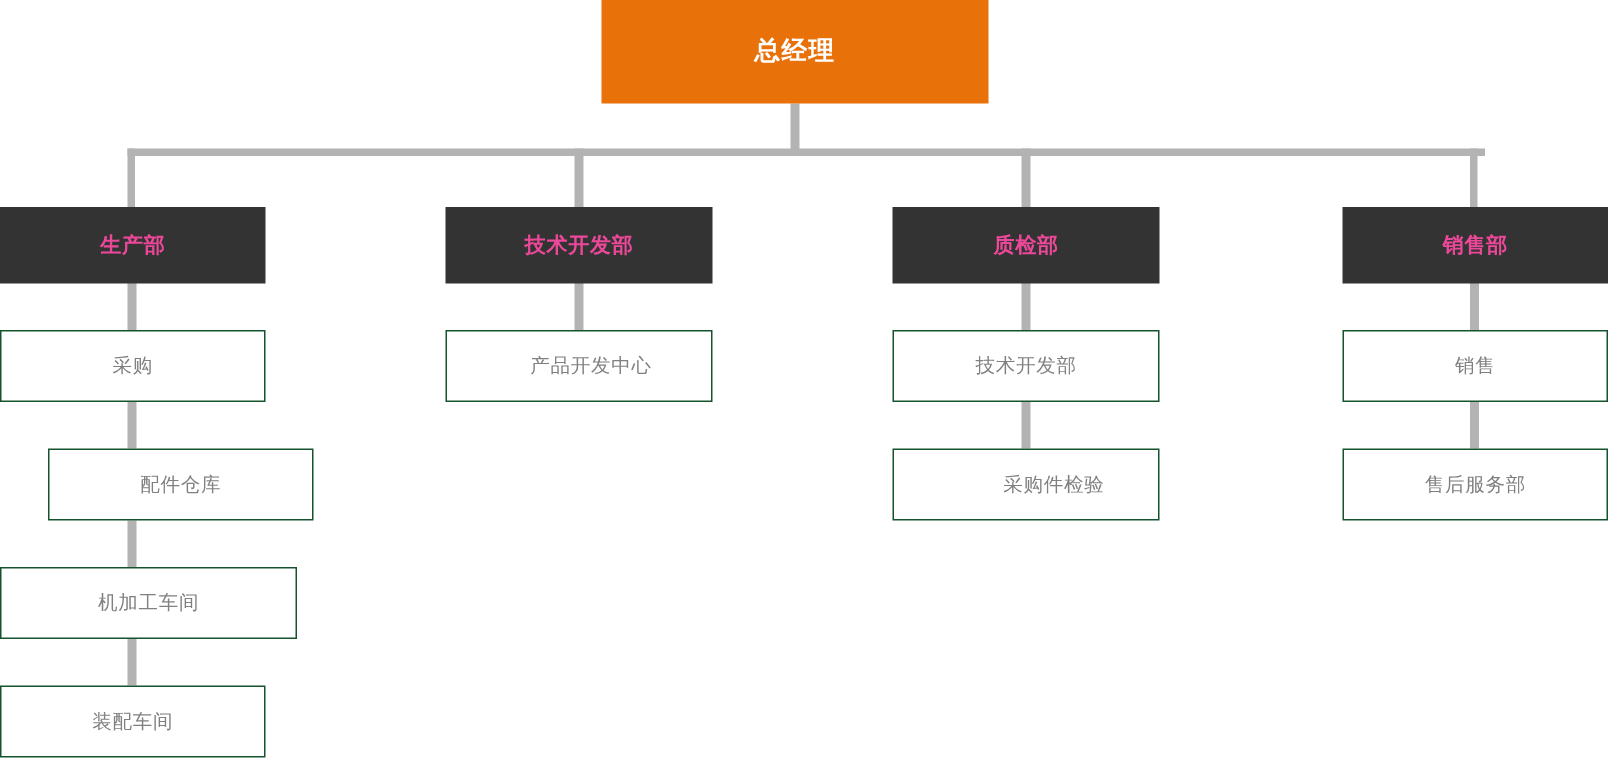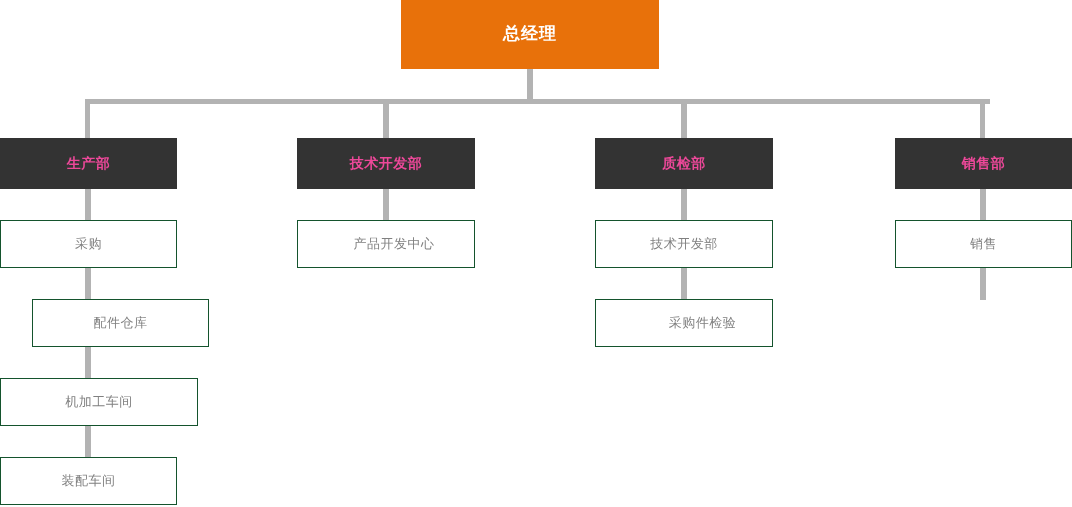--- a/index.html
+++ b/index.html
@@ -106,14 +106,15 @@
   <div class="node node-sub" style="left:0px; top:457px; width:177px; height:48px;">装配车间</div>
 
   <div class="node node-sub" style="left:297px; top:220px; width:178px; height:48px;padding-left:16px;">产品开发中心</div>
 
   <div class="node node-sub" style="left:595px; top:220px; width:178px; height:48px;">技术开发部</div>
 
   <div class="node node-sub" style="left:595px; top:299px; width:178px; height:48px;padding-left:37px;">采购件检验</div>
 
   <div class="node node-sub" style="left:895px; top:220px; width:177px; height:48px;">销售</div>
 
+  <div class="node node-sub" style="left:895px; top:299px; width:177px; height:48px;">售后服务部</div>
 
 </div>
 
 </body></html>

